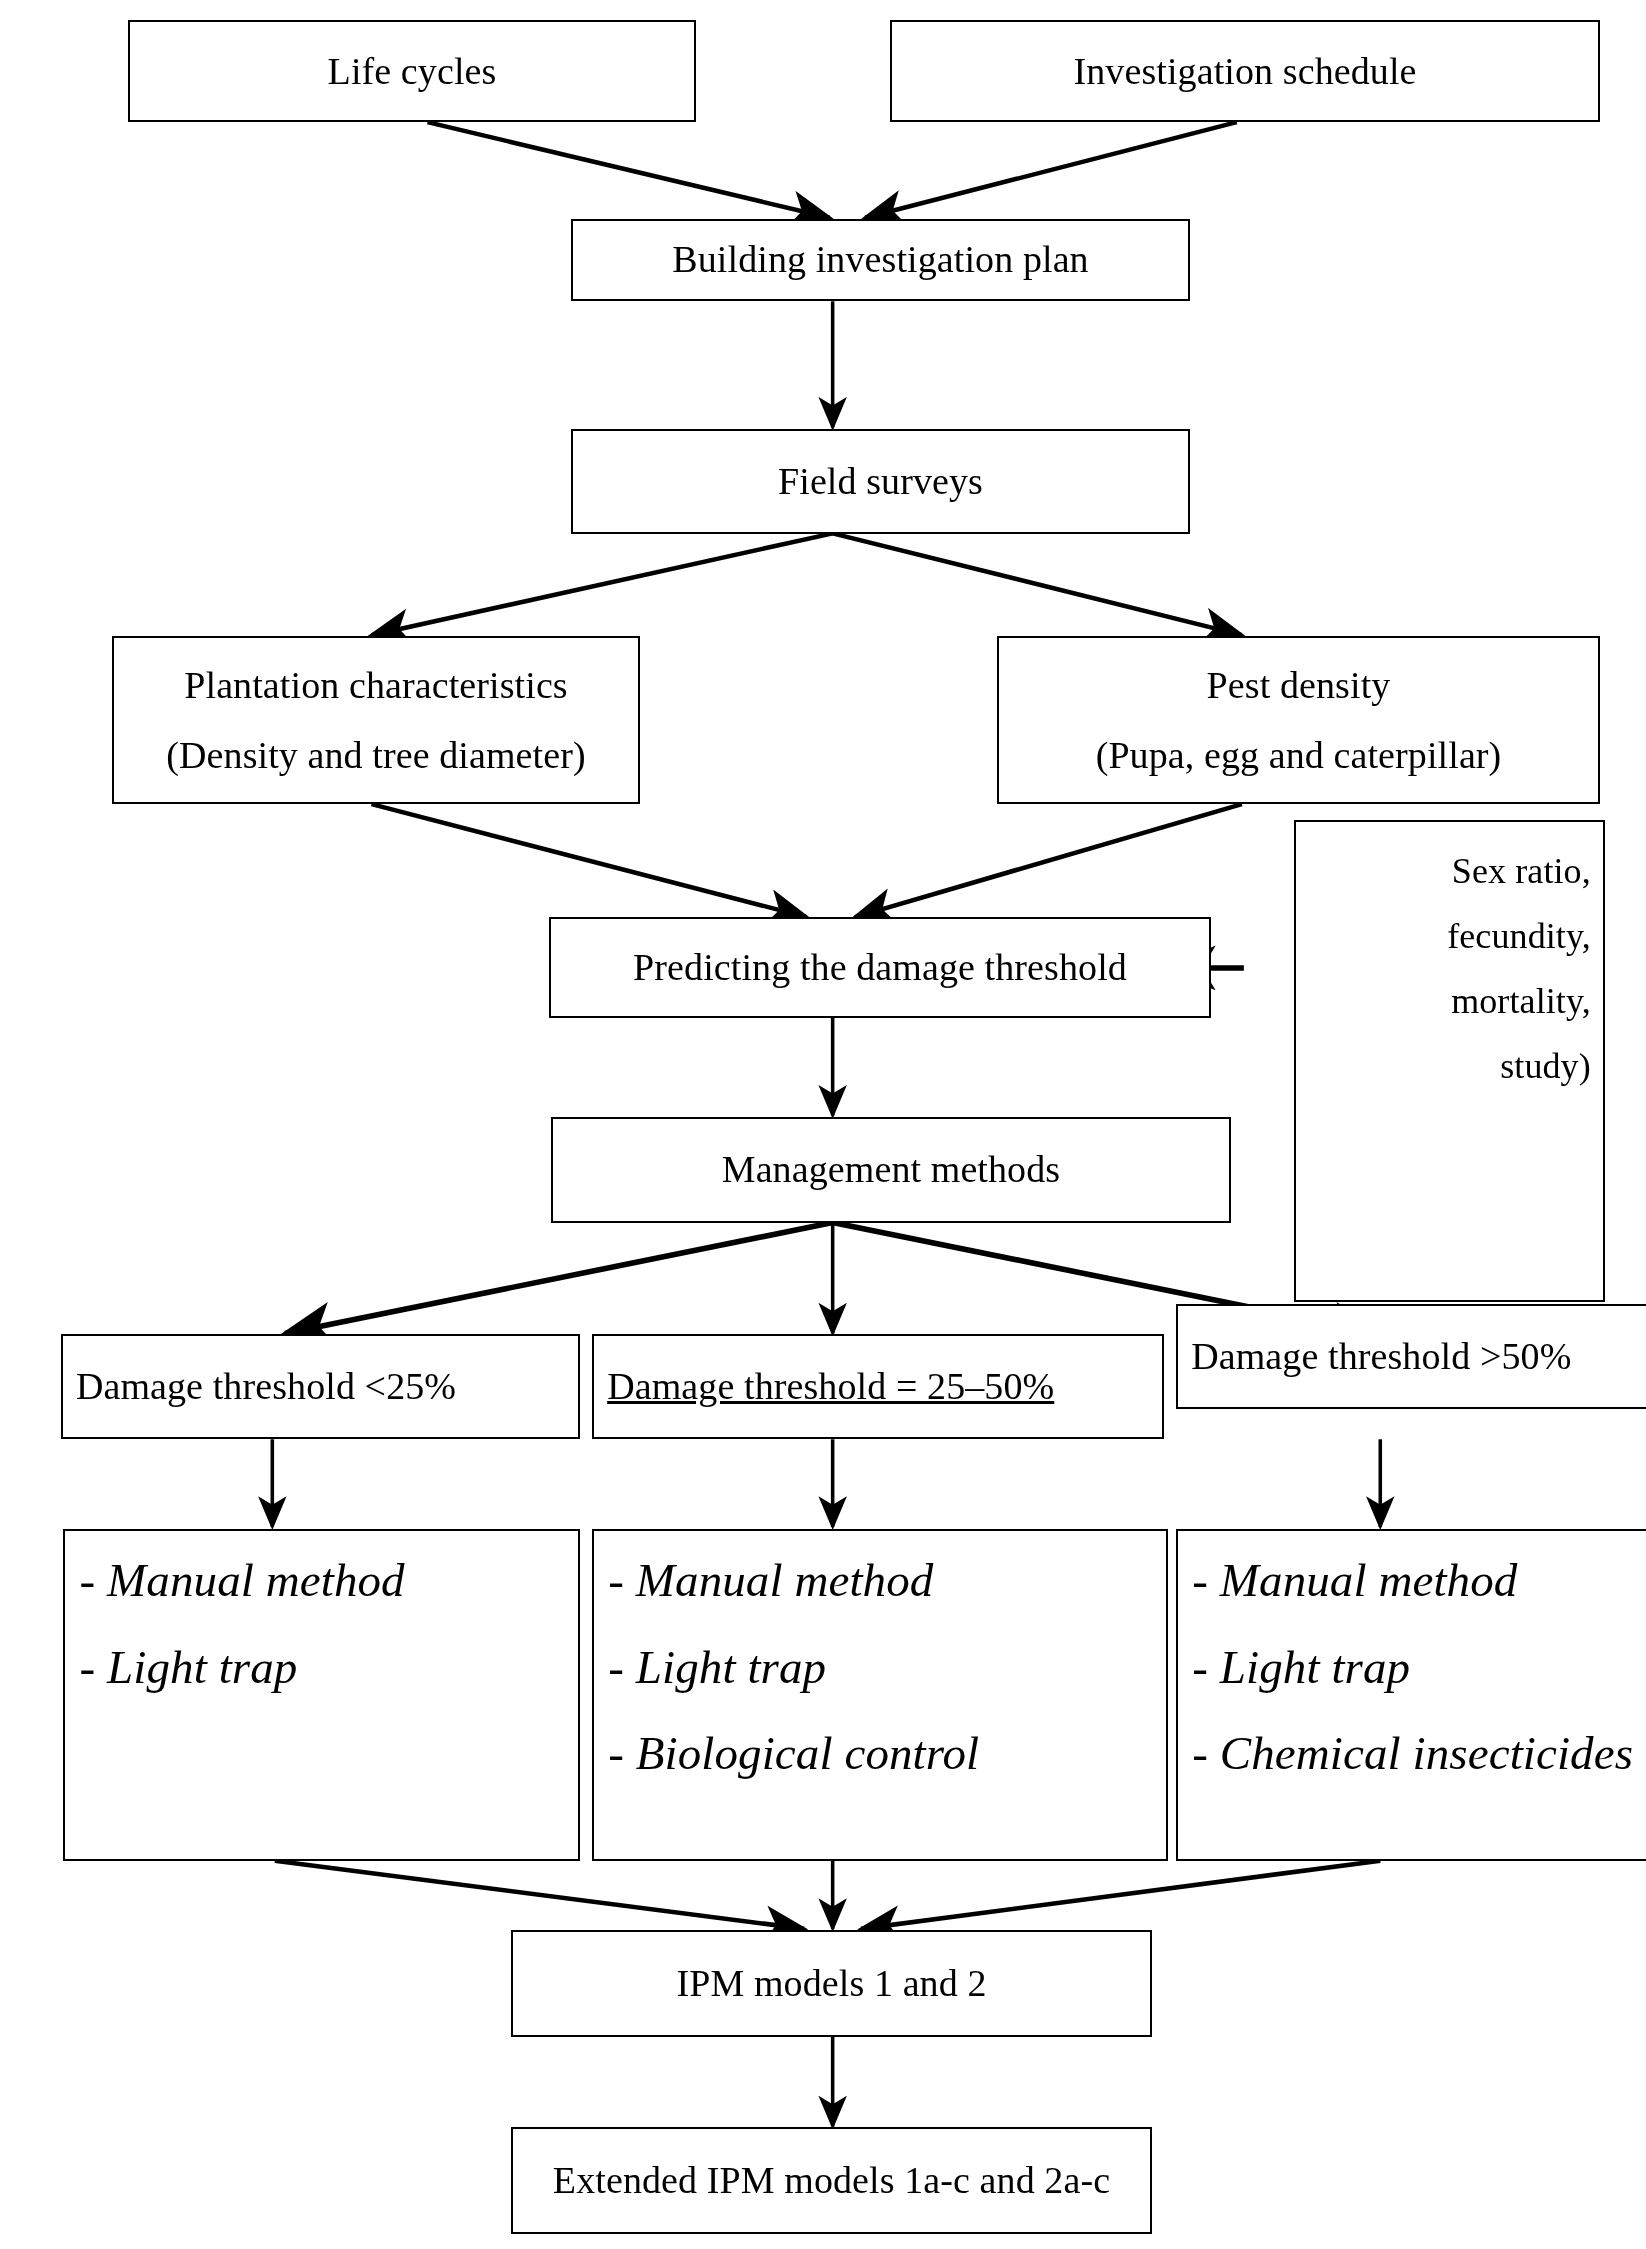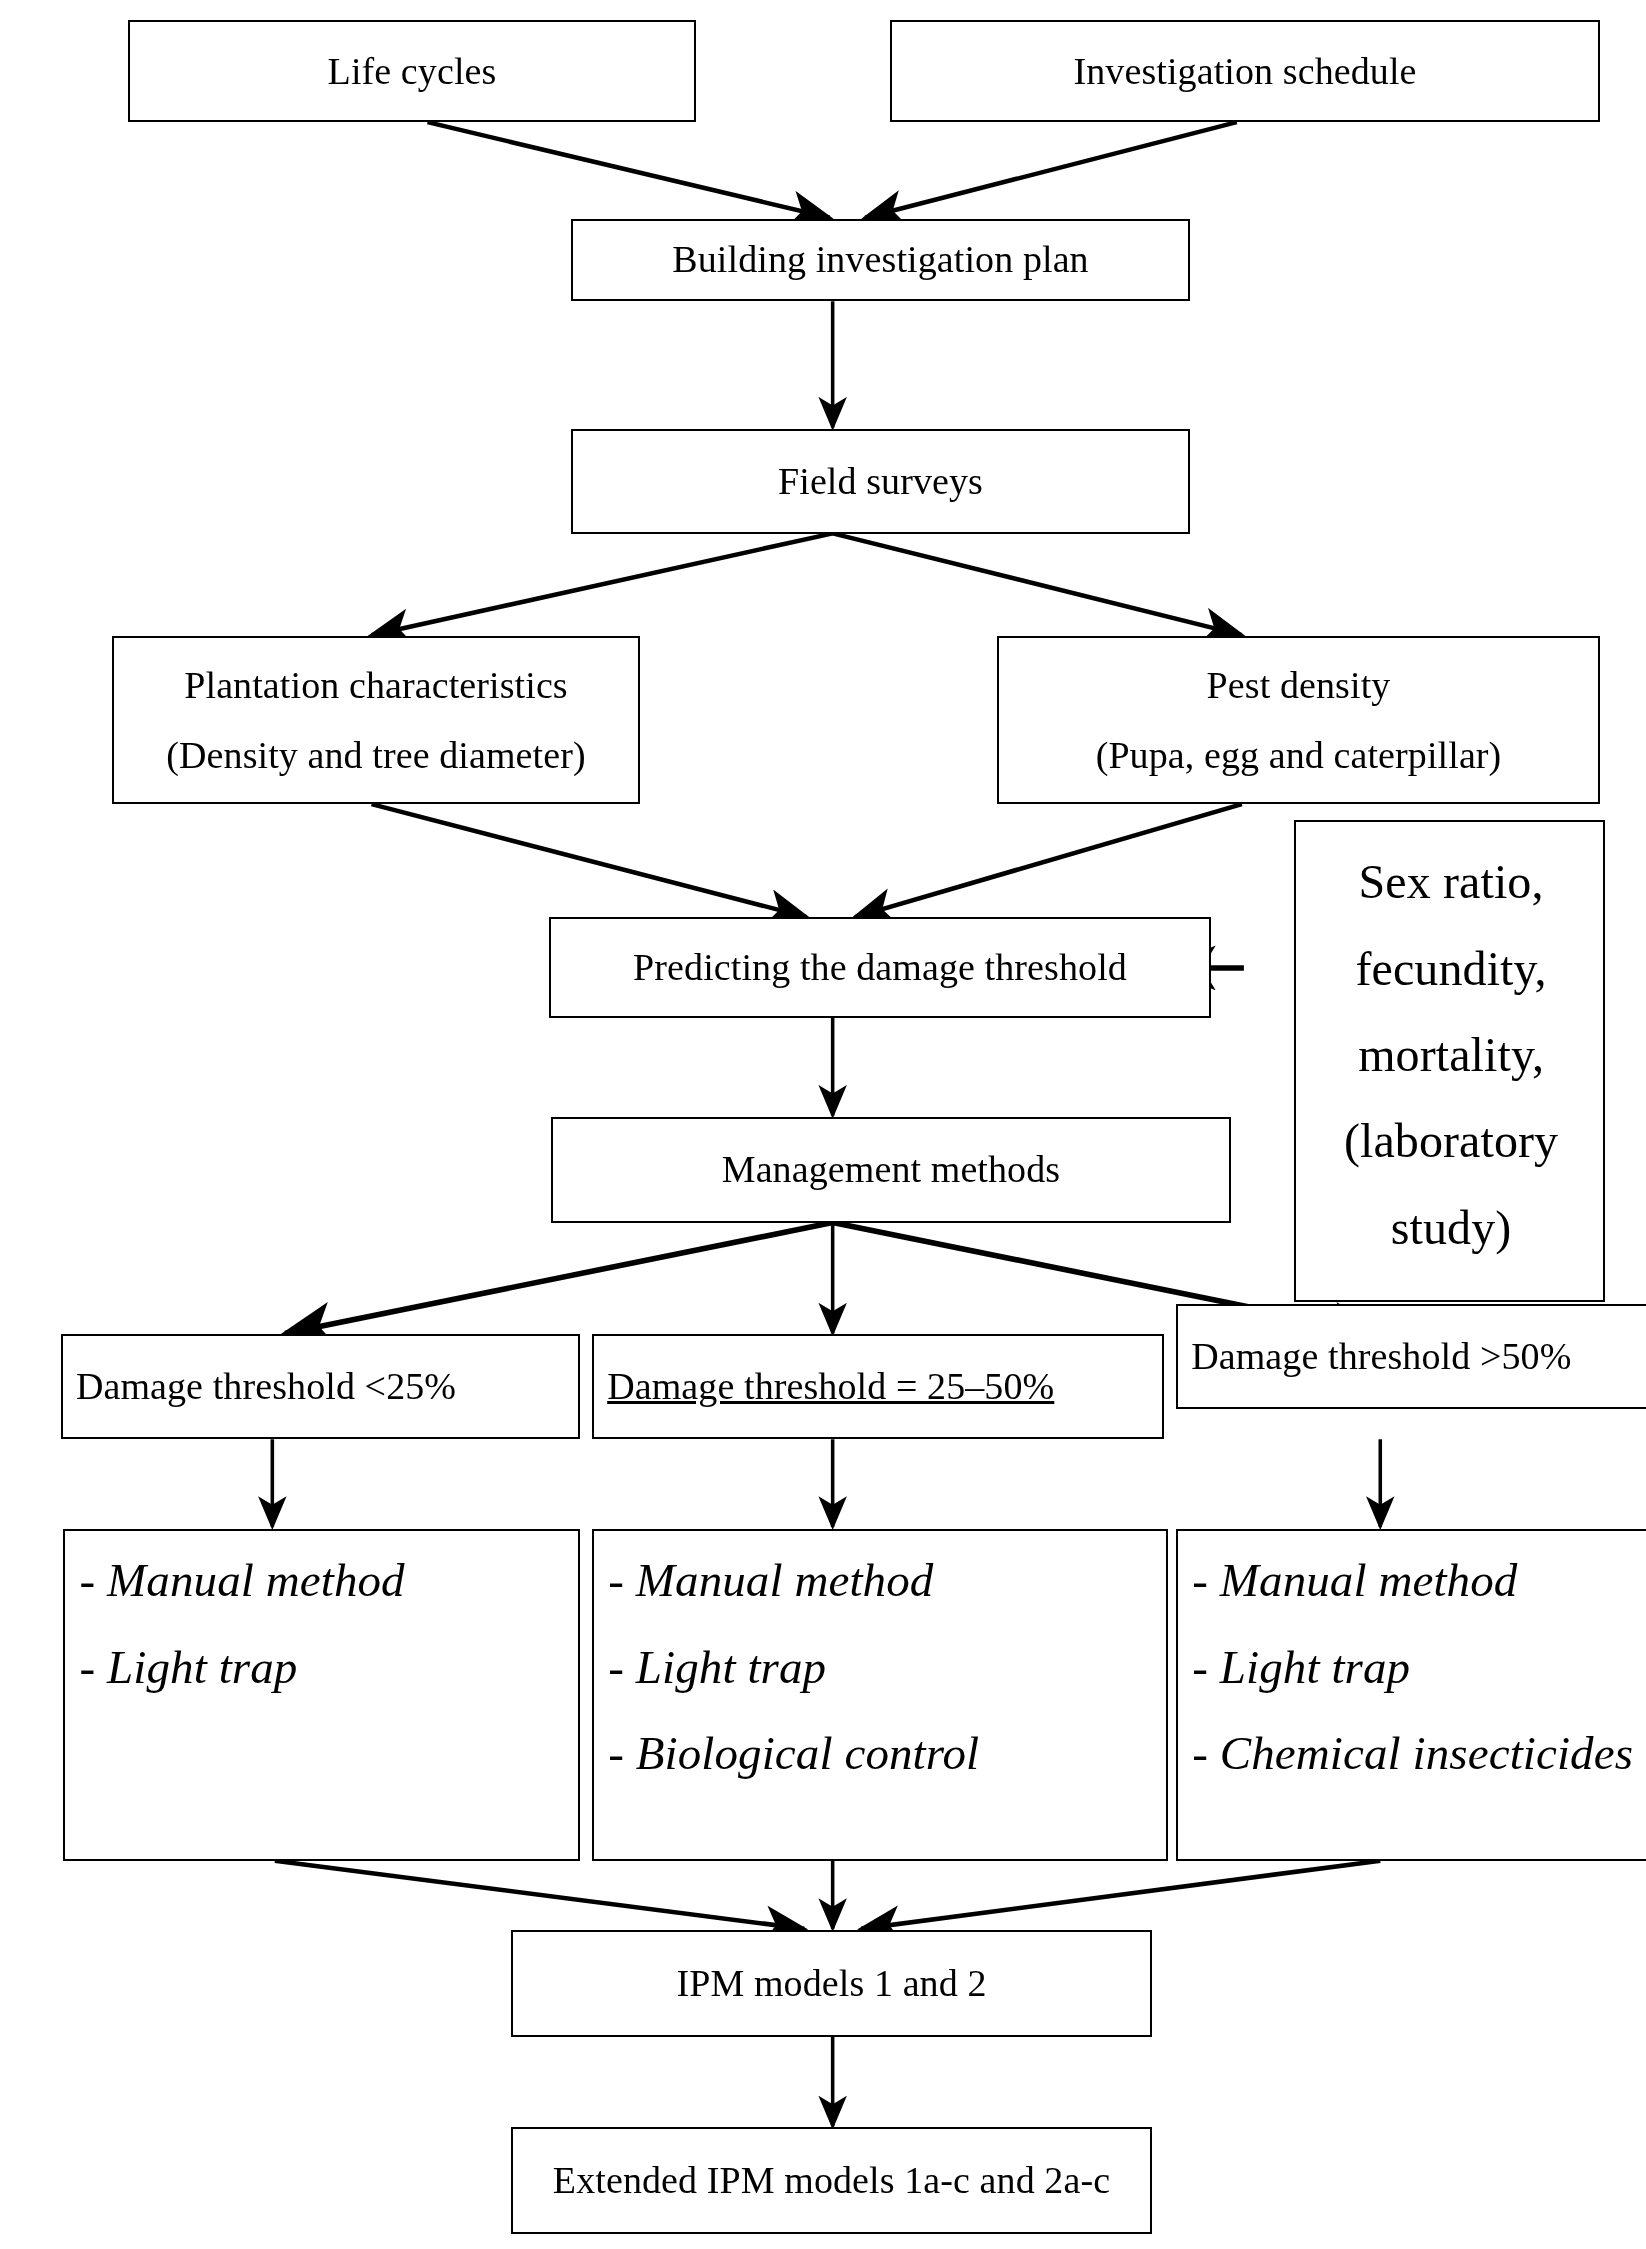--- a/index.html
+++ b/index.html
@@ -68,23 +68,23 @@
     display: block;
     font-size: 47px;
     margin-bottom: 27.5px;
     white-space: nowrap;
     font-style: italic;
   }
   .node.side-note {
     align-items: flex-start;
   }
   .node.side-note .label {
-    text-align: center;
+    text-align: right;
     padding: 17.3px 12.2px 0 15.3px;
-    font-size: 48px;
+    font-size: 36px;
     line-height: 1.80;
   }
   .node.side-note .note-line {
     display: block;
     white-space: nowrap;
   }
 </style>
 </head>
 <body>
 
@@ -158,21 +158,20 @@
       <span>Pest density</span><br>
       <span>(Pupa, egg and caterpillar)</span>
     </span>
   </div>
 
   <div class="node side-note" style="left:1246px; top:820px; width:311px; height:482px; border-width:2.5px;">
     <span class="label">
       <span class="note-line">Sex ratio,</span>
       <span class="note-line">fecundity,</span>
       <span class="note-line">mortality,</span>
-      <span class="note-line">(laboratory</span>
       <span class="note-line">study)</span>
     </span>
   </div>
 
   <div class="node" style="left:501px; top:917px; width:662px; height:101px;">
     <span class="label">Predicting the damage threshold</span>
   </div>
 
   <div class="node" style="left:503px; top:1117px; width:680px; height:106px;">
     <span class="label">Management methods</span>

